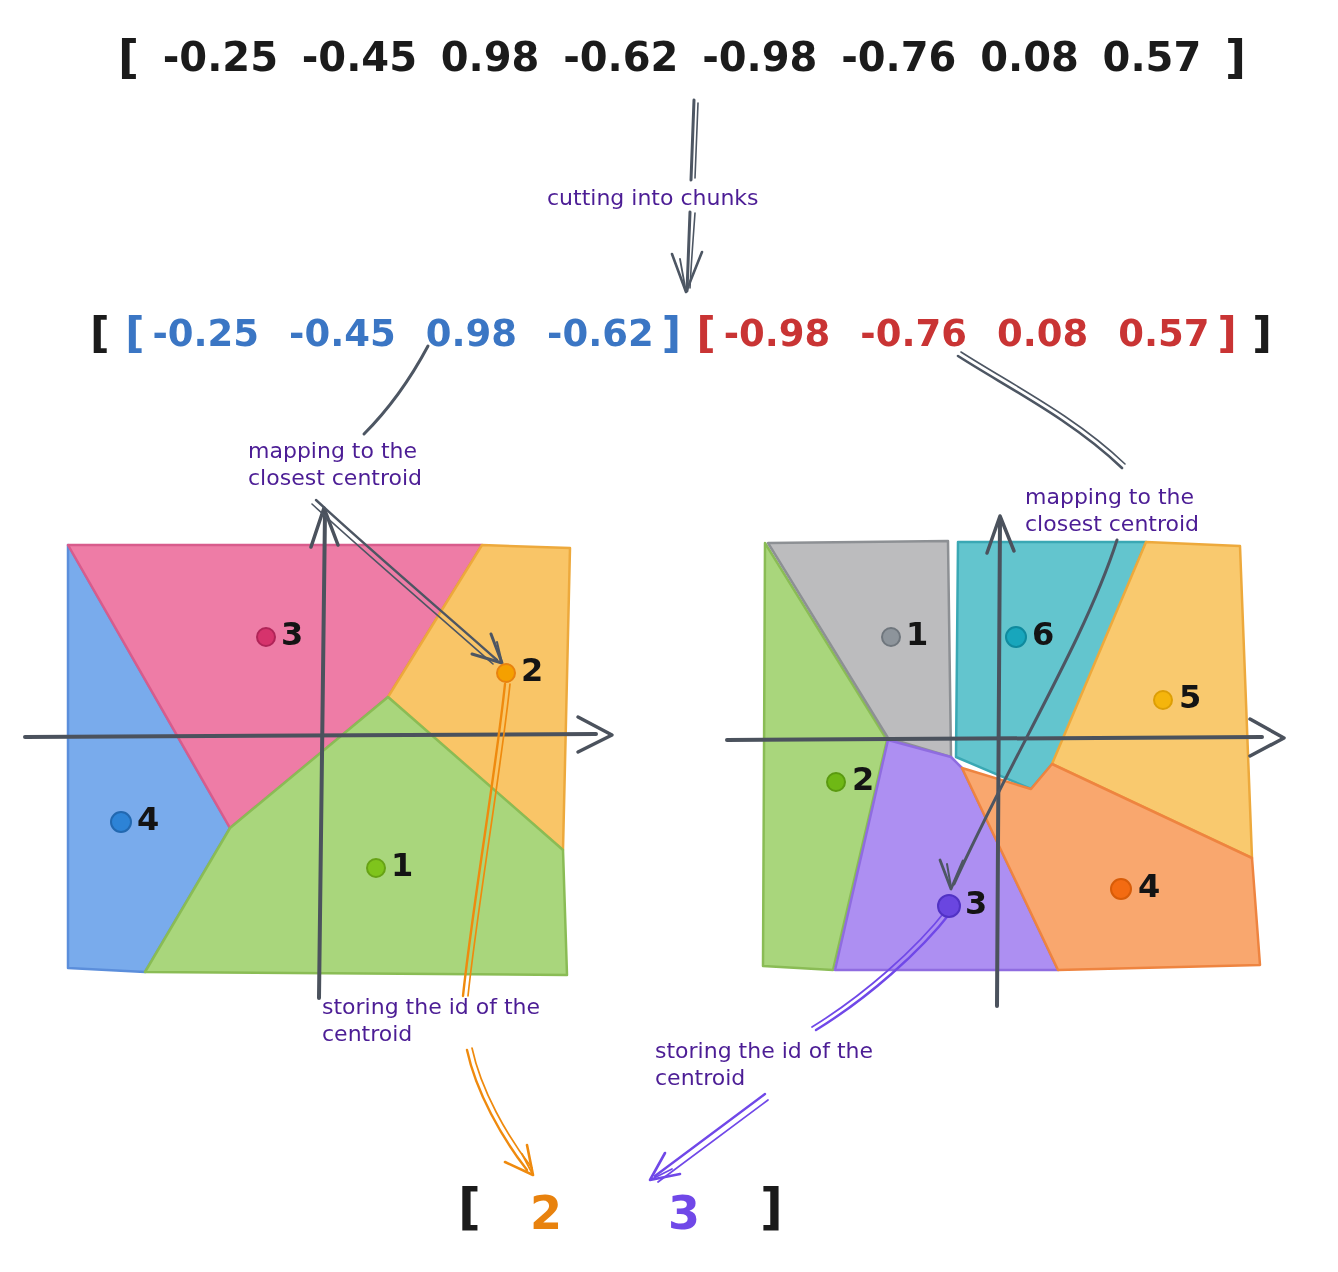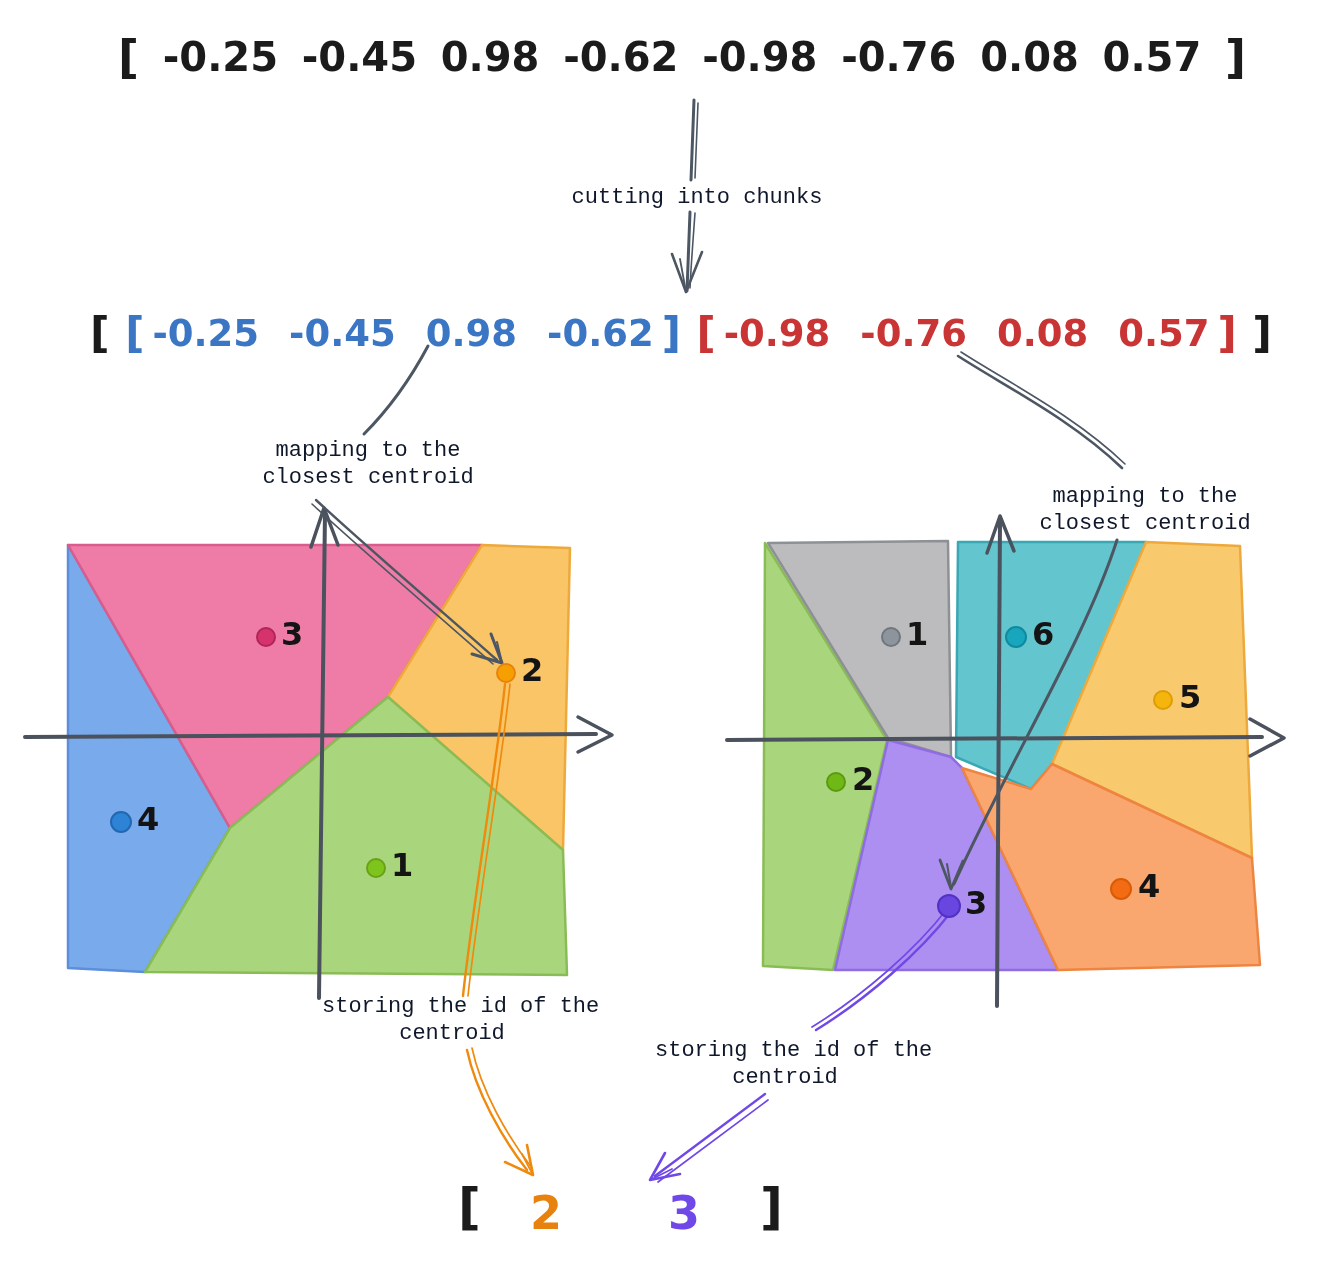--- a/index.html
+++ b/index.html
@@ -12,21 +12,21 @@
           font-size:40px;font-weight:600;color:#1b1b1b;}
   .vecrow .bk{font-size:46px;font-weight:700;}
   .chunkrow{display:flex;align-items:center;justify-content:space-between;
           font-size:37px;font-weight:600;}
   .chunkrow .bk{font-size:43px;font-weight:700;color:#1b1b1b;}
   .chunk{display:flex;align-items:center;gap:30px;}
   .chunk .cbk{font-size:42px;font-weight:700;}
   .chunk-blue{color:#3b76c4;}
   .chunk-red{color:#c93434;}
   
-  .note{font-size:22px;line-height:27px;color:#0f172a;text-align:center;font-family:Liberation Mono, monospace;}
+  .note{font-size:22px;line-height:27px;color:#4c1d95;}
   
   .cid{font-size:32px;font-weight:600;color:#141414;}
   
   .res-bk{font-size:50px;font-weight:700;color:#1b1b1b;}
   .res-num{font-size:46px;font-weight:600;}
   .res-orange{color:#e8820e;}
   .res-purple{color:#7048e8;}
 </style>
 </head>
 <body>

